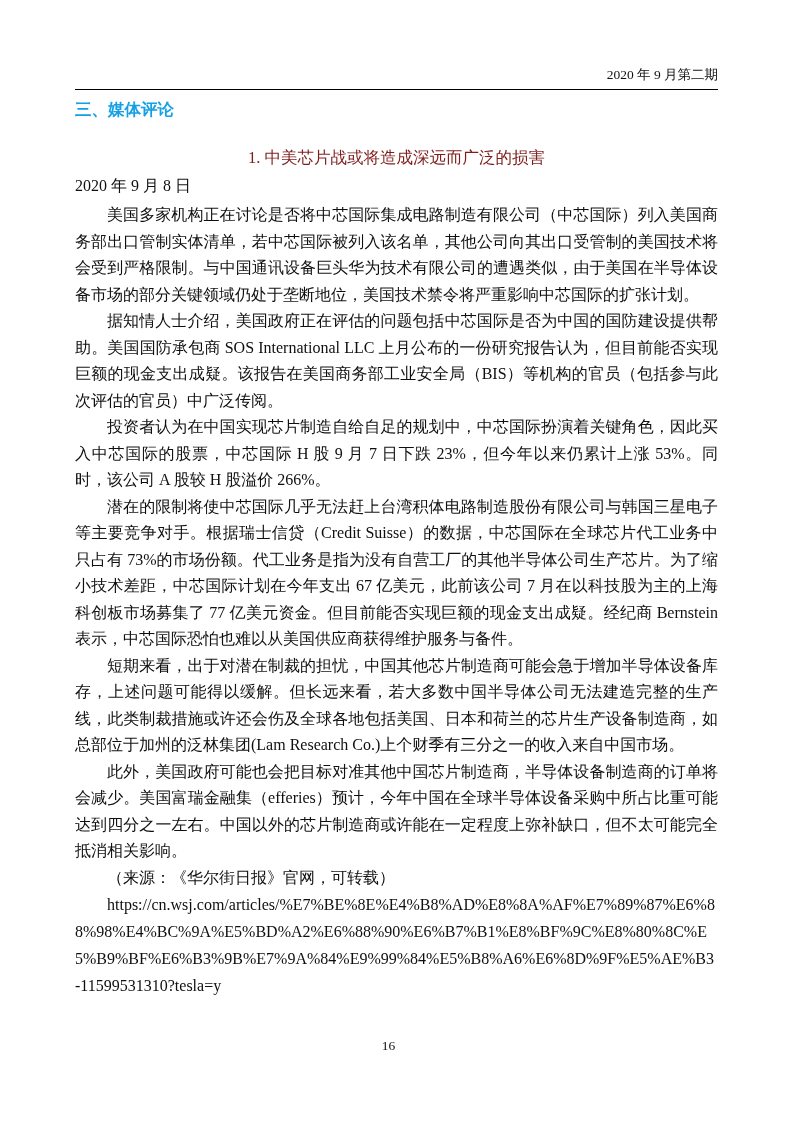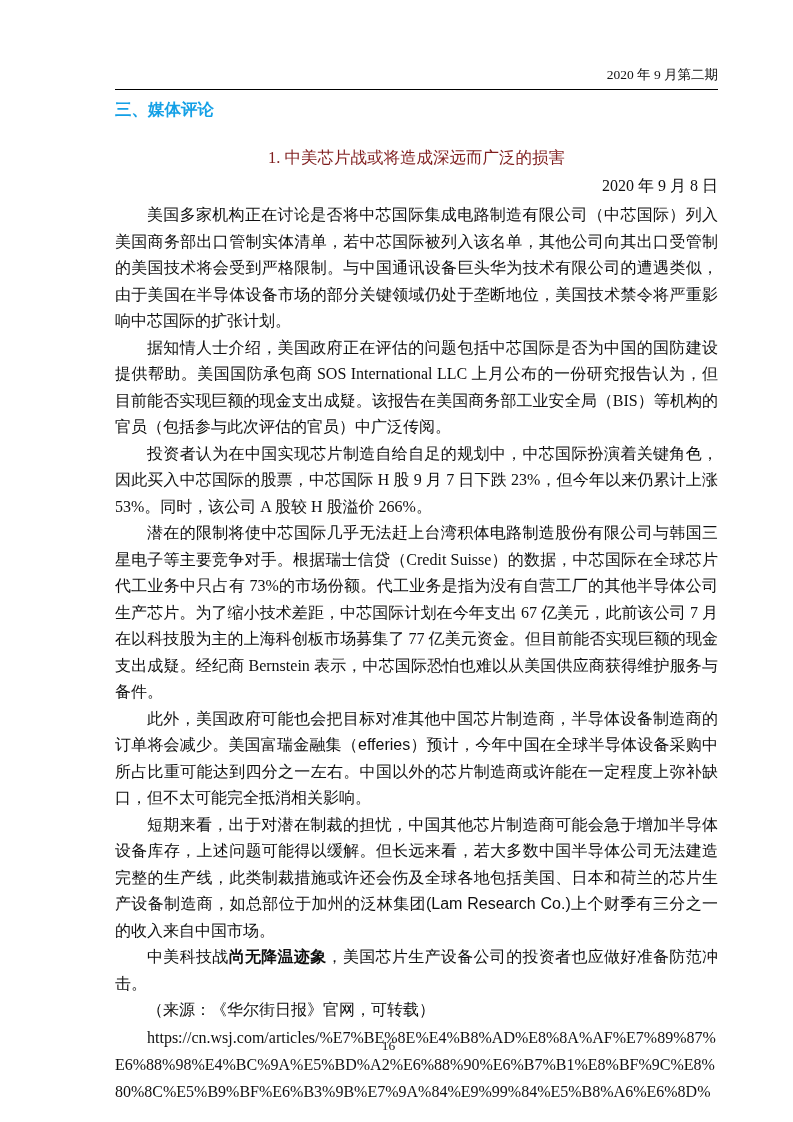--- a/index.html
+++ b/index.html
@@ -7,21 +7,20 @@
   body {
     font-family: "Liberation Serif", "DejaVu Serif", serif;
     color: #1a1a1a;
   }
   .sheet {
     position: relative;
     width: 793px;
     height: 1102px;
     background: #ffffff;
     overflow: hidden;
-    padding-left: 40px;
   }
   .margins { padding: 0 75px; }
 
   
   .page-header { padding-top: 66px; }
   .issue-label {
     text-align: right;
     font-size: 13.5px;
     line-height: 18px;
     color: #111;
@@ -47,38 +46,38 @@
   .article-title {
     margin-top: 27px;
     text-align: center;
     font-weight: 400;
     font-size: 16.5px;
     line-height: 22px;
     color: #7f1d1d;
   }
   .article-date {
     margin-top: 6px;
-    text-align: right;
+    text-align: left;
     font-size: 16px;
     line-height: 22px;
     color: #111;
   }
 
   
   .body-block { margin-top: 5px; }
   p.para {
     font-size: 16px;
     line-height: 26.5px;
     text-align: justify;
     text-indent: 2em;
     color: #0f0f0f;
     font-family: "Liberation Serif", "DejaVu Serif", serif;
   }
   p.para.hei {
-    font-family: Liberation Sans, sans-serif;
+    font-family: Liberation Serif, serif;
   }
   p.para .bold-seg {
     font-weight: 700;
     font-family: "Liberation Sans", "DejaVu Sans", sans-serif;
   }
   p.para.url-line {
     word-break: break-all;
     line-height: 27px;
   }
 
@@ -107,24 +106,23 @@
 
     <h3 class="article-title">1.  中美芯片战或将造成深远而广泛的损害</h3>
 
     <div class="article-date">2020 年 9 月 8 日</div>
 
     <div class="body-block">
       <p class="para hei">美国多家机构正在讨论是否将中芯国际集成电路制造有限公司（中芯国际）列入美国商务部出口管制实体清单，若中芯国际被列入该名单，其他公司向其出口受管制的美国技术将会受到严格限制。与中国通讯设备巨头华为技术有限公司的遭遇类似，由于美国在半导体设备市场的部分关键领域仍处于垄断地位，美国技术禁令将严重影响中芯国际的扩张计划。</p>
       <p class="para">据知情人士介绍，美国政府正在评估的问题包括中芯国际是否为中国的国防建设提供帮助。美国国防承包商 SOS International LLC 上月公布的一份研究报告认为，但目前能否实现巨额的现金支出成疑。该报告在美国商务部工业安全局（BIS）等机构的官员（包括参与此次评估的官员）中广泛传阅。</p>
       <p class="para">投资者认为在中国实现芯片制造自给自足的规划中，中芯国际扮演着关键角色，因此买入中芯国际的股票，中芯国际 H 股 9 月 7 日下跌 23%，但今年以来仍累计上涨 53%。同时，该公司 A 股较 H 股溢价 266%。</p>
       <p class="para">潜在的限制将使中芯国际几乎无法赶上台湾积体电路制造股份有限公司与韩国三星电子等主要竞争对手。根据瑞士信贷（Credit Suisse）的数据，中芯国际在全球芯片代工业务中只占有 73%的市场份额。代工业务是指为没有自营工厂的其他半导体公司生产芯片。为了缩小技术差距，中芯国际计划在今年支出 67 亿美元，此前该公司 7 月在以科技股为主的上海科创板市场募集了 77 亿美元资金。但目前能否实现巨额的现金支出成疑。经纪商 Bernstein 表示，中芯国际恐怕也难以从美国供应商获得维护服务与备件。</p>
+      <p class="para hei">短期来看，出于对潜在制裁的担忧，中国其他芯片制造商可能会急于增加半导体设备库存，上述问题可能得以缓解。但长远来看，若大多数中国半导体公司无法建造完整的生产线，此类制裁措施或许还会伤及全球各地包括美国、日本和荷兰的芯片生产设备制造商，如总部位于加州的泛林集团(Lam Research Co.)上个财季有三分之一的收入来自中国市场。</p>
       <p class="para hei">此外，美国政府可能也会把目标对准其他中国芯片制造商，半导体设备制造商的订单将会减少。美国富瑞金融集（efferies）预计，今年中国在全球半导体设备采购中所占比重可能达到四分之一左右。中国以外的芯片制造商或许能在一定程度上弥补缺口，但不太可能完全抵消相关影响。</p>
-      <p class="para hei">短期来看，出于对潜在制裁的担忧，中国其他芯片制造商可能会急于增加半导体设备库存，上述问题可能得以缓解。但长远来看，若大多数中国半导体公司无法建造完整的生产线，此类制裁措施或许还会伤及全球各地包括美国、日本和荷兰的芯片生产设备制造商，如总部位于加州的泛林集团(Lam Research Co.)上个财季有三分之一的收入来自中国市场。</p>
 
-      <p class="para"><span>中美科技战</span><span class="bold-seg">尚无降温迹象</span><span>，美国芯片生产设备公司的投资者也应做好准备防范冲击。</span></p>
 
       <p class="para">（来源：《华尔街日报》官网，可转载）</p>
 
       <p class="para url-line">https://cn.wsj.com/articles/%E7%BE%8E%E4%B8%AD%E8%8A%AF%E7%89%87%E6%88%98%E4%BC%9A%E5%BD%A2%E6%88%90%E6%B7%B1%E8%BF%9C%E8%80%8C%E5%B9%BF%E6%B3%9B%E7%9A%84%E9%99%84%E5%B8%A6%E6%8D%9F%E5%AE%B3-11599531310?tesla=y</p>
     </div>
 
   </div>
 
   <div class="page-number">16</div>
 </div>

